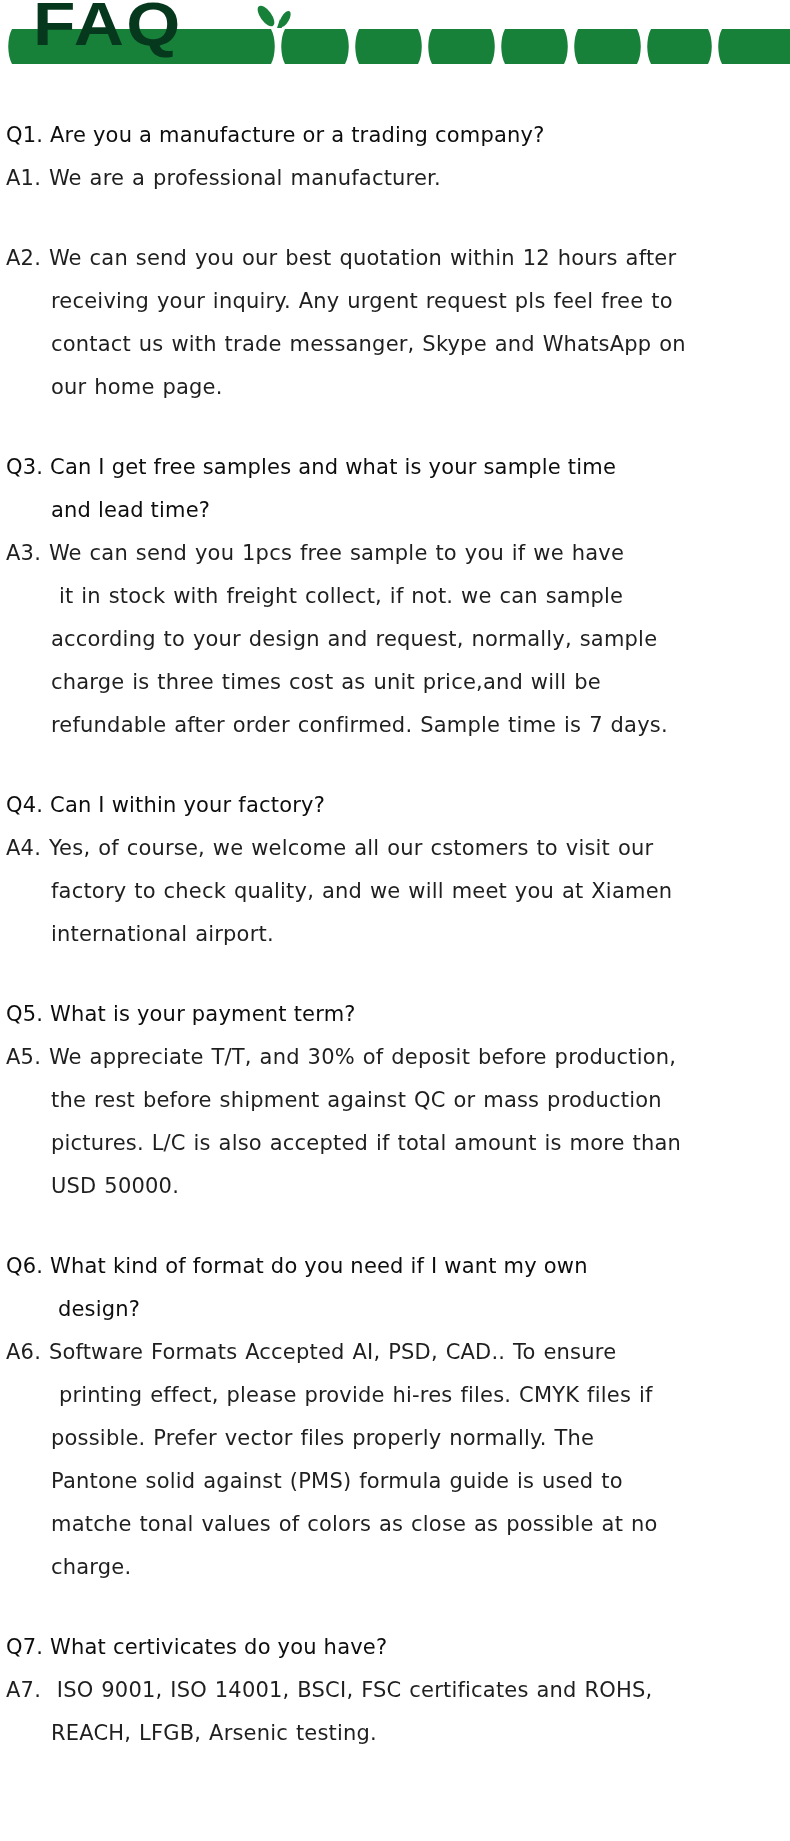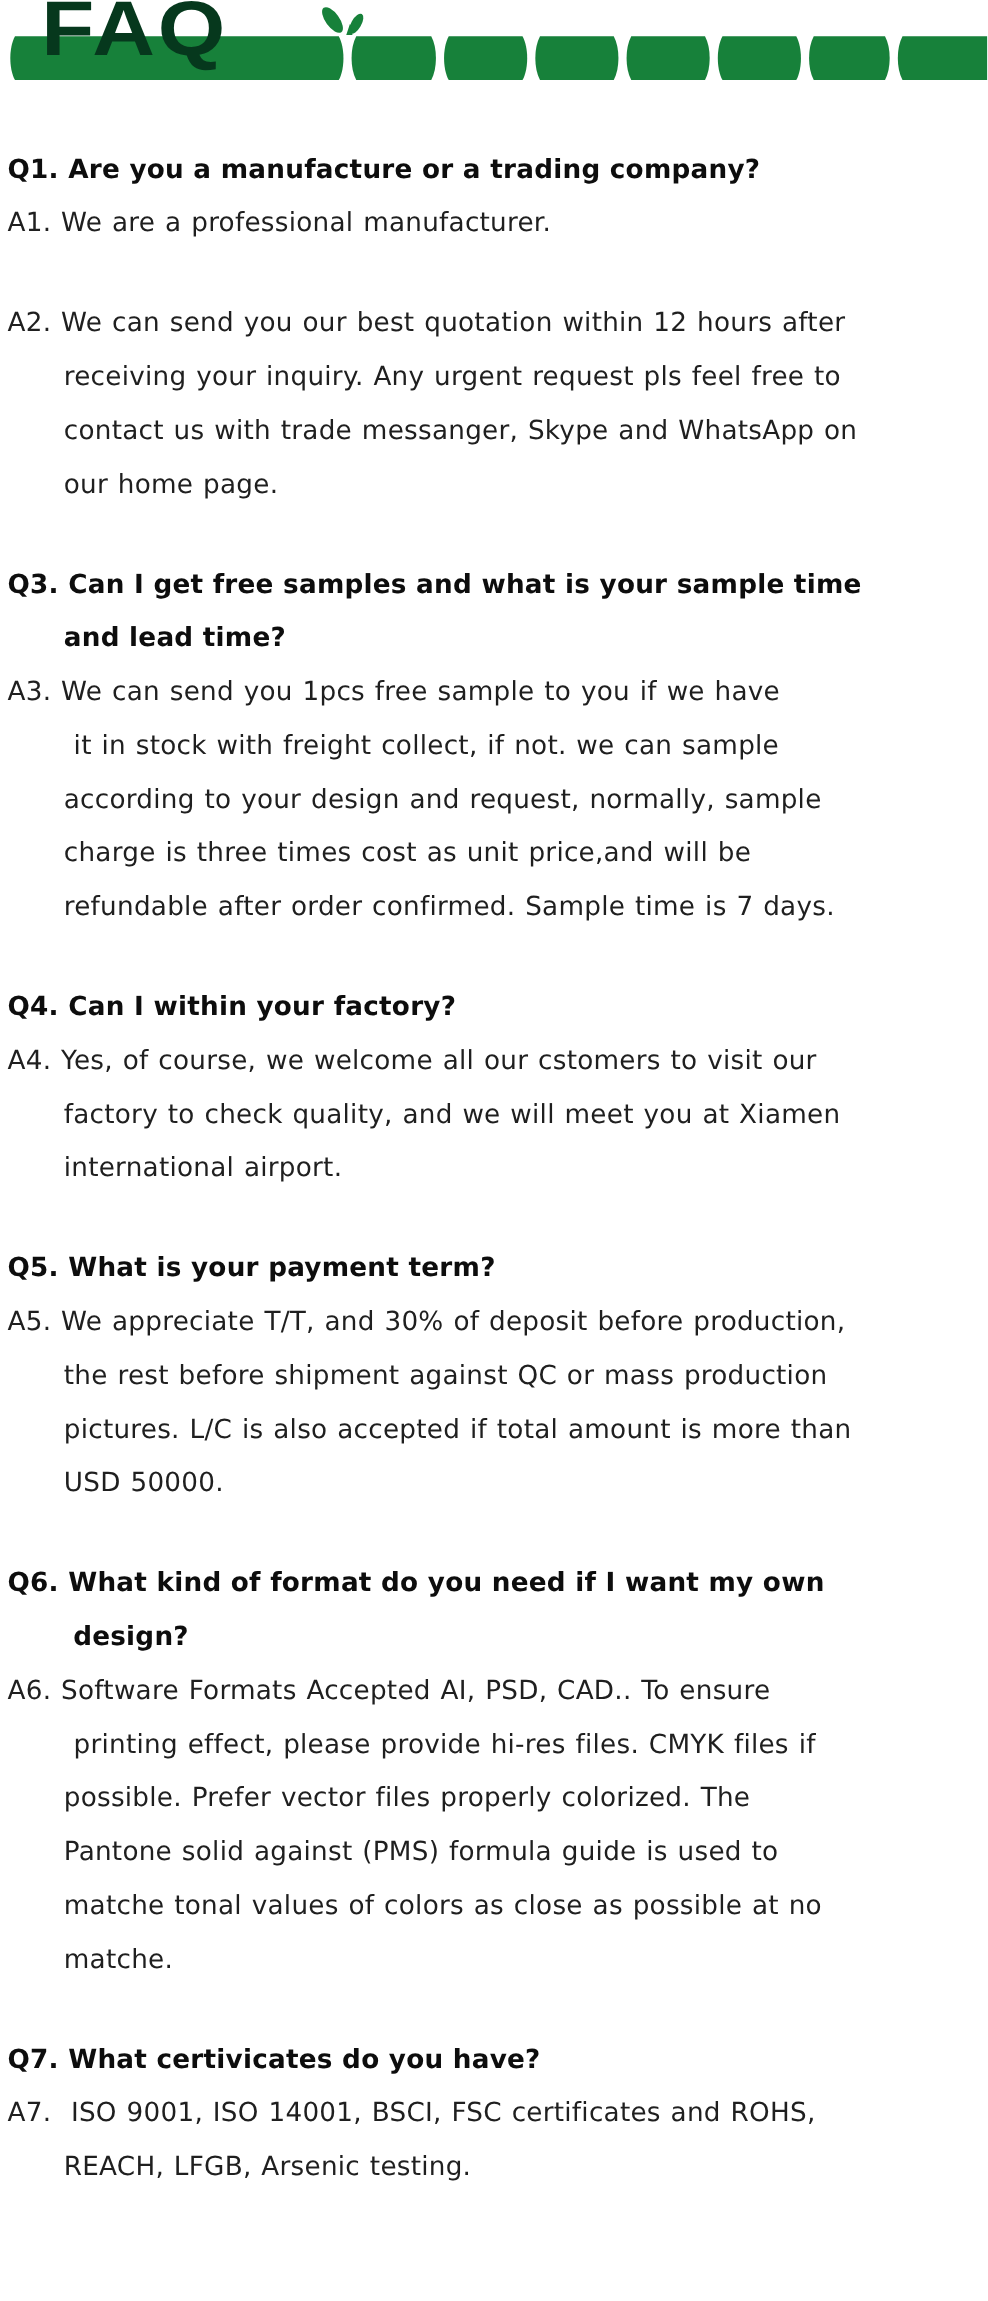--- a/index.html
+++ b/index.html
@@ -53,21 +53,21 @@
   .qa {
     margin: 0 0 37px 0;
   }
   .line {
     font-size: 21px;
     line-height: 43px;
     white-space: pre;
     letter-spacing: 0.2px;
   }
   .q .line {
-    font-weight: bold;
+    font-weight: normal;
     color: var(--question-color);
   }
   .a .line {
     color: var(--answer-color);
     word-spacing: 1px;
   }
   .line.cont {
     padding-left: 45px;
   }
 </style>
@@ -153,24 +153,24 @@
   </section>
 
   <section class="qa">
     <div class="q">
           <div class="line">Q6. What kind of format do you need if I want my own</div>
           <div class="line cont"> design?</div>
         </div>
     <div class="a">
           <div class="line">A6. Software Formats Accepted AI, PSD, CAD.. To ensure</div>
           <div class="line cont"> printing effect, please provide hi-res files. CMYK files if</div>
-          <div class="line cont">possible. Prefer vector files properly colorized. The</div>
+          <div class="line cont">possible. Prefer vector files properly normally. The</div>
           <div class="line cont">Pantone solid against (PMS) formula guide is used to</div>
           <div class="line cont">matche tonal values of colors as close as possible at no</div>
-          <div class="line cont">matche.</div>
+          <div class="line cont">charge.</div>
         </div>
   </section>
 
   <section class="qa">
     <div class="q">
           <div class="line">Q7. What certivicates do you have?</div>
         </div>
     <div class="a">
           <div class="line">A7.  ISO 9001, ISO 14001, BSCI, FSC certificates and ROHS,</div>
           <div class="line cont">REACH, LFGB, Arsenic testing.</div>

